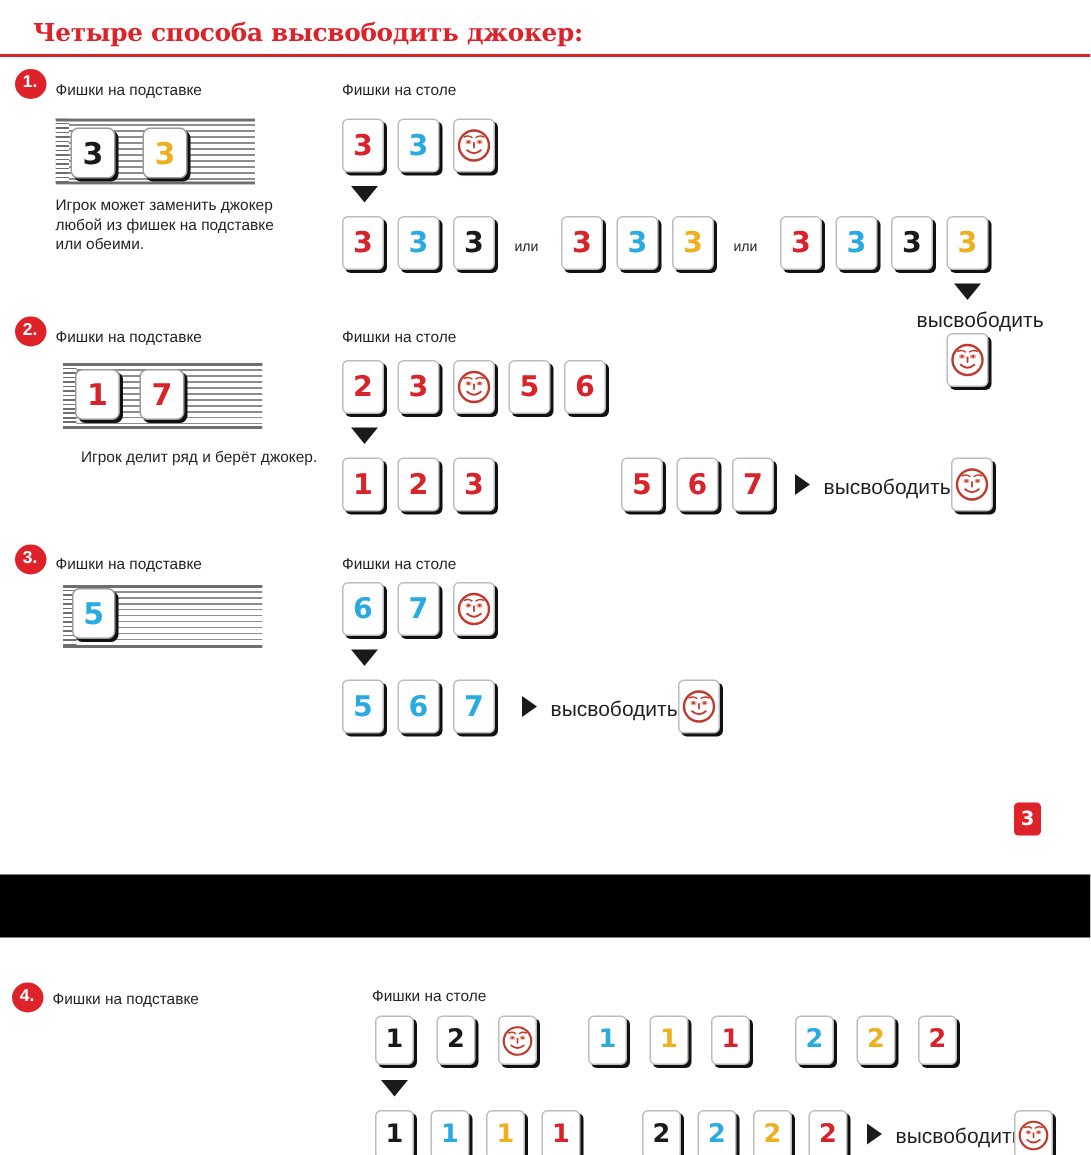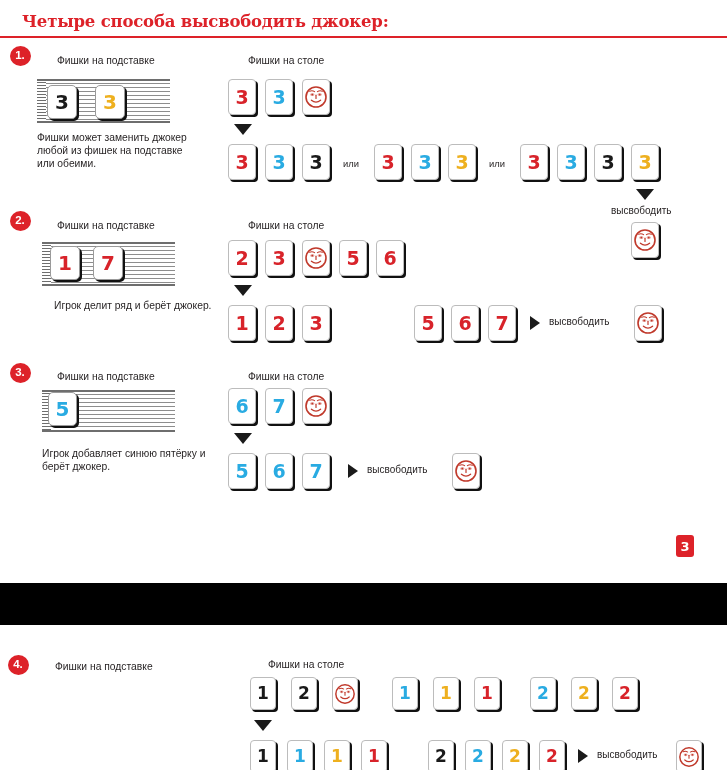--- a/index.html
+++ b/index.html
@@ -21,24 +21,24 @@
 
   
   .badge{
     position:absolute;width:20px;height:20px;border-radius:50%;
     background:#dd2229;color:#fff;font-size:11.5px;font-weight:bold;
     display:flex;align-items:center;justify-content:center;
     line-height:1;padding-right:1px;
   }
 
   
-  .sub-head{position:absolute;font-size:10.3px;color:#231f20;white-space:nowrap;margin-left:20px;}
+  .sub-head{position:absolute;font-size:10.3px;color:#231f20;white-space:nowrap;}
   .caption{position:absolute;font-size:10.3px;color:#231f20;line-height:13.2px;}
   .or-label{position:absolute;font-size:9.4px;color:#231f20;}
-  .rel-label{position:absolute;font-size:10px;color:#231f20;white-space:nowrap;}
+  .rel-label{position:absolute;font-size:14px;color:#231f20;white-space:nowrap;}
 
   
   .tile{
     position:absolute;width:28px;height:36px;background:#ffffff;
     border:1px solid #bcbcbc;border-radius:4px;
     box-shadow:2px 2px 0 0 #111111;
     display:flex;align-items:center;justify-content:center;
     font-family:"DejaVu Sans","Liberation Sans",sans-serif;
     font-weight:bold;font-size:19px;line-height:1;
     box-sizing:border-box;
@@ -103,21 +103,21 @@
     <div class="cap-top"></div>
     <div class="cap-bot"></div>
   </div>
   <div class="rack-tile c-black" style="left:47px;top:85px;width:30px;height:34px;font-size:20px;">
     <span>3</span>
   </div>
   <div class="rack-tile c-yellow" style="left:95px;top:85px;width:30px;height:34px;font-size:20px;">
     <span>3</span>
   </div>
 
-  <div class="caption" style="left:37px;top:131px;width:160px;">Фишки может заменить джокер любой из фишек на подставке или обеими.</div>
+  <div class="caption" style="left:37px;top:131px;width:160px;">Игрок может заменить джокер любой из фишек на подставке или обеими.</div>
 
   <div class="tile c-red" style="left:228px;top:79px;">
     <span>3</span>
     </div>
   <div class="tile c-blue" style="left:265px;top:79px;">
     <span>3</span>
     </div>
   <div class="tile joker" style="left:302px;top:79px;">
     <svg width="24" height="24" viewBox="0 0 24 24">
       <circle cx="12" cy="12" r="10" fill="none" stroke="#c0392b" stroke-width="1.6"></circle>
@@ -279,21 +279,20 @@
   <div class="rack" style="left:42px;top:390px;width:133px;height:42px;">
     <div class="lines"></div>
     <div class="ticks"></div>
     <div class="cap-top"></div>
     <div class="cap-bot"></div>
   </div>
   <div class="rack-tile c-blue" style="left:48px;top:392px;width:29px;height:34px;font-size:20px;">
     <span>5</span>
     </div>
 
-  <div class="caption" style="left:42px;top:447px;width:172px;">Игрок добавляет синюю пятёрку и берёт джокер.</div>
 
   <div class="tile c-blue" style="left:228px;top:388px;">
     <span>6</span>
     </div>
   <div class="tile c-blue" style="left:265px;top:388px;">
     <span>7</span>
     </div>
   <div class="tile joker" style="left:302px;top:388px;">
     <svg width="24" height="24" viewBox="0 0 24 24">
       <circle cx="12" cy="12" r="10" fill="none" stroke="#c0392b" stroke-width="1.6"></circle>

